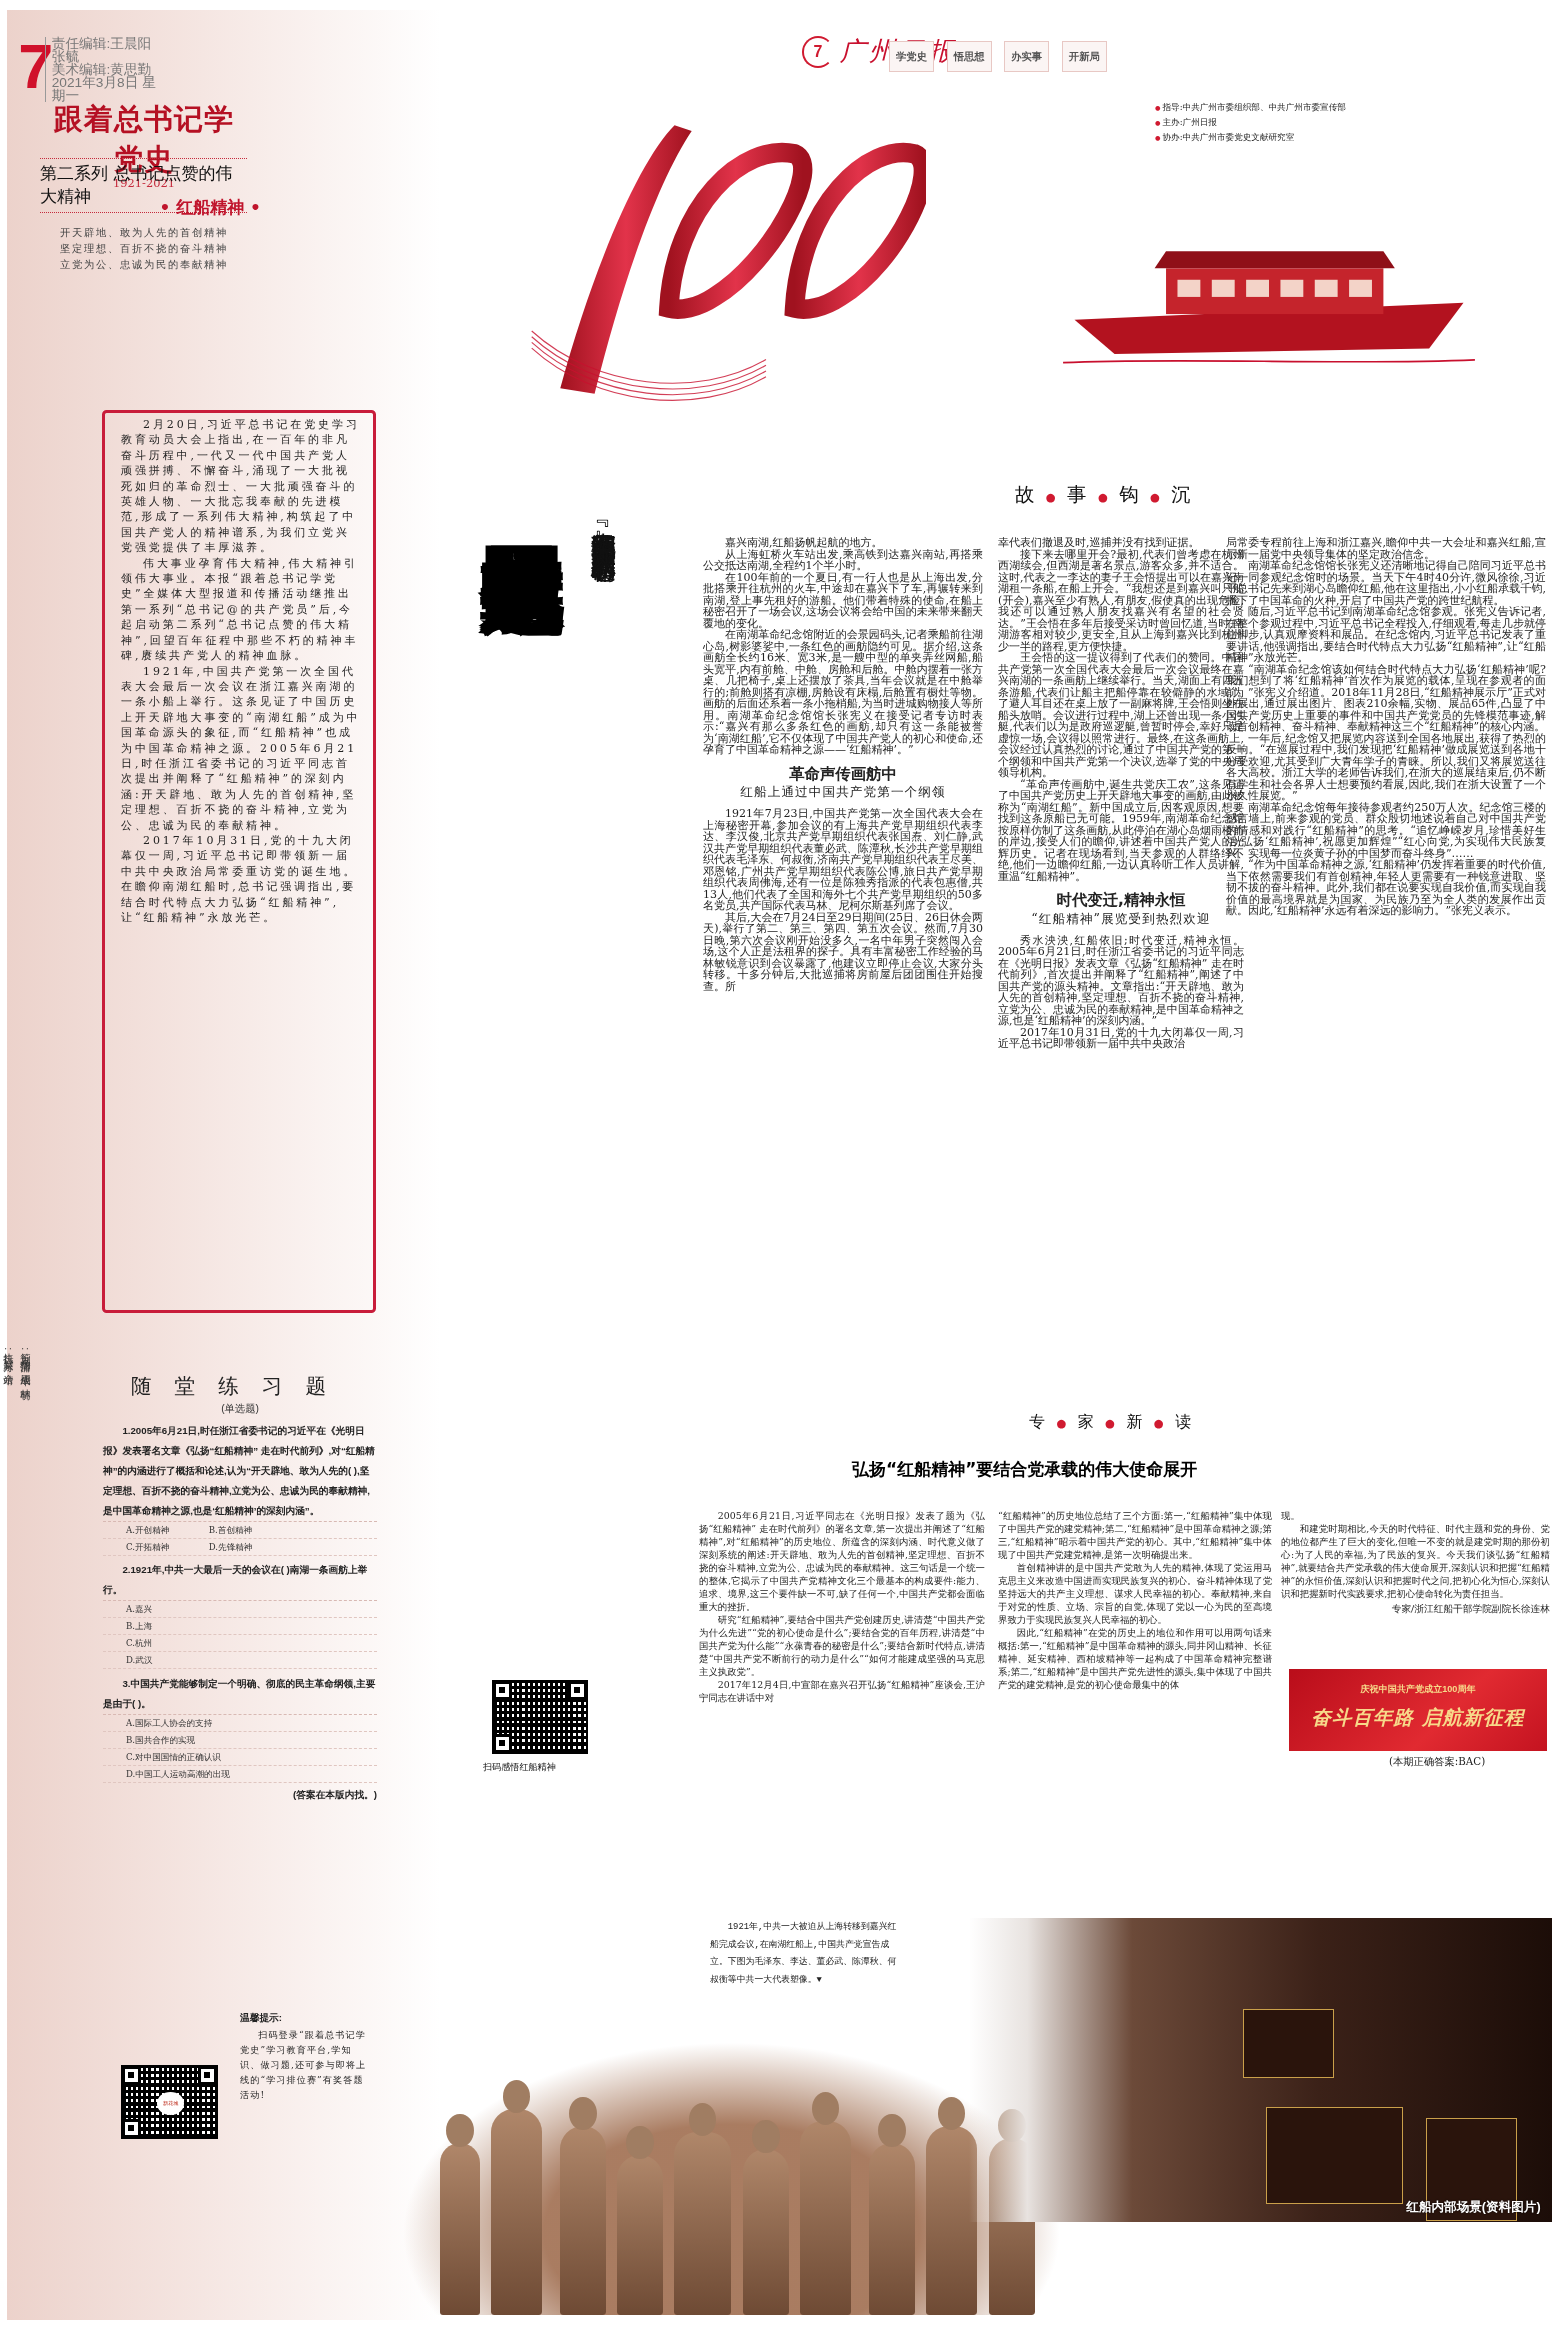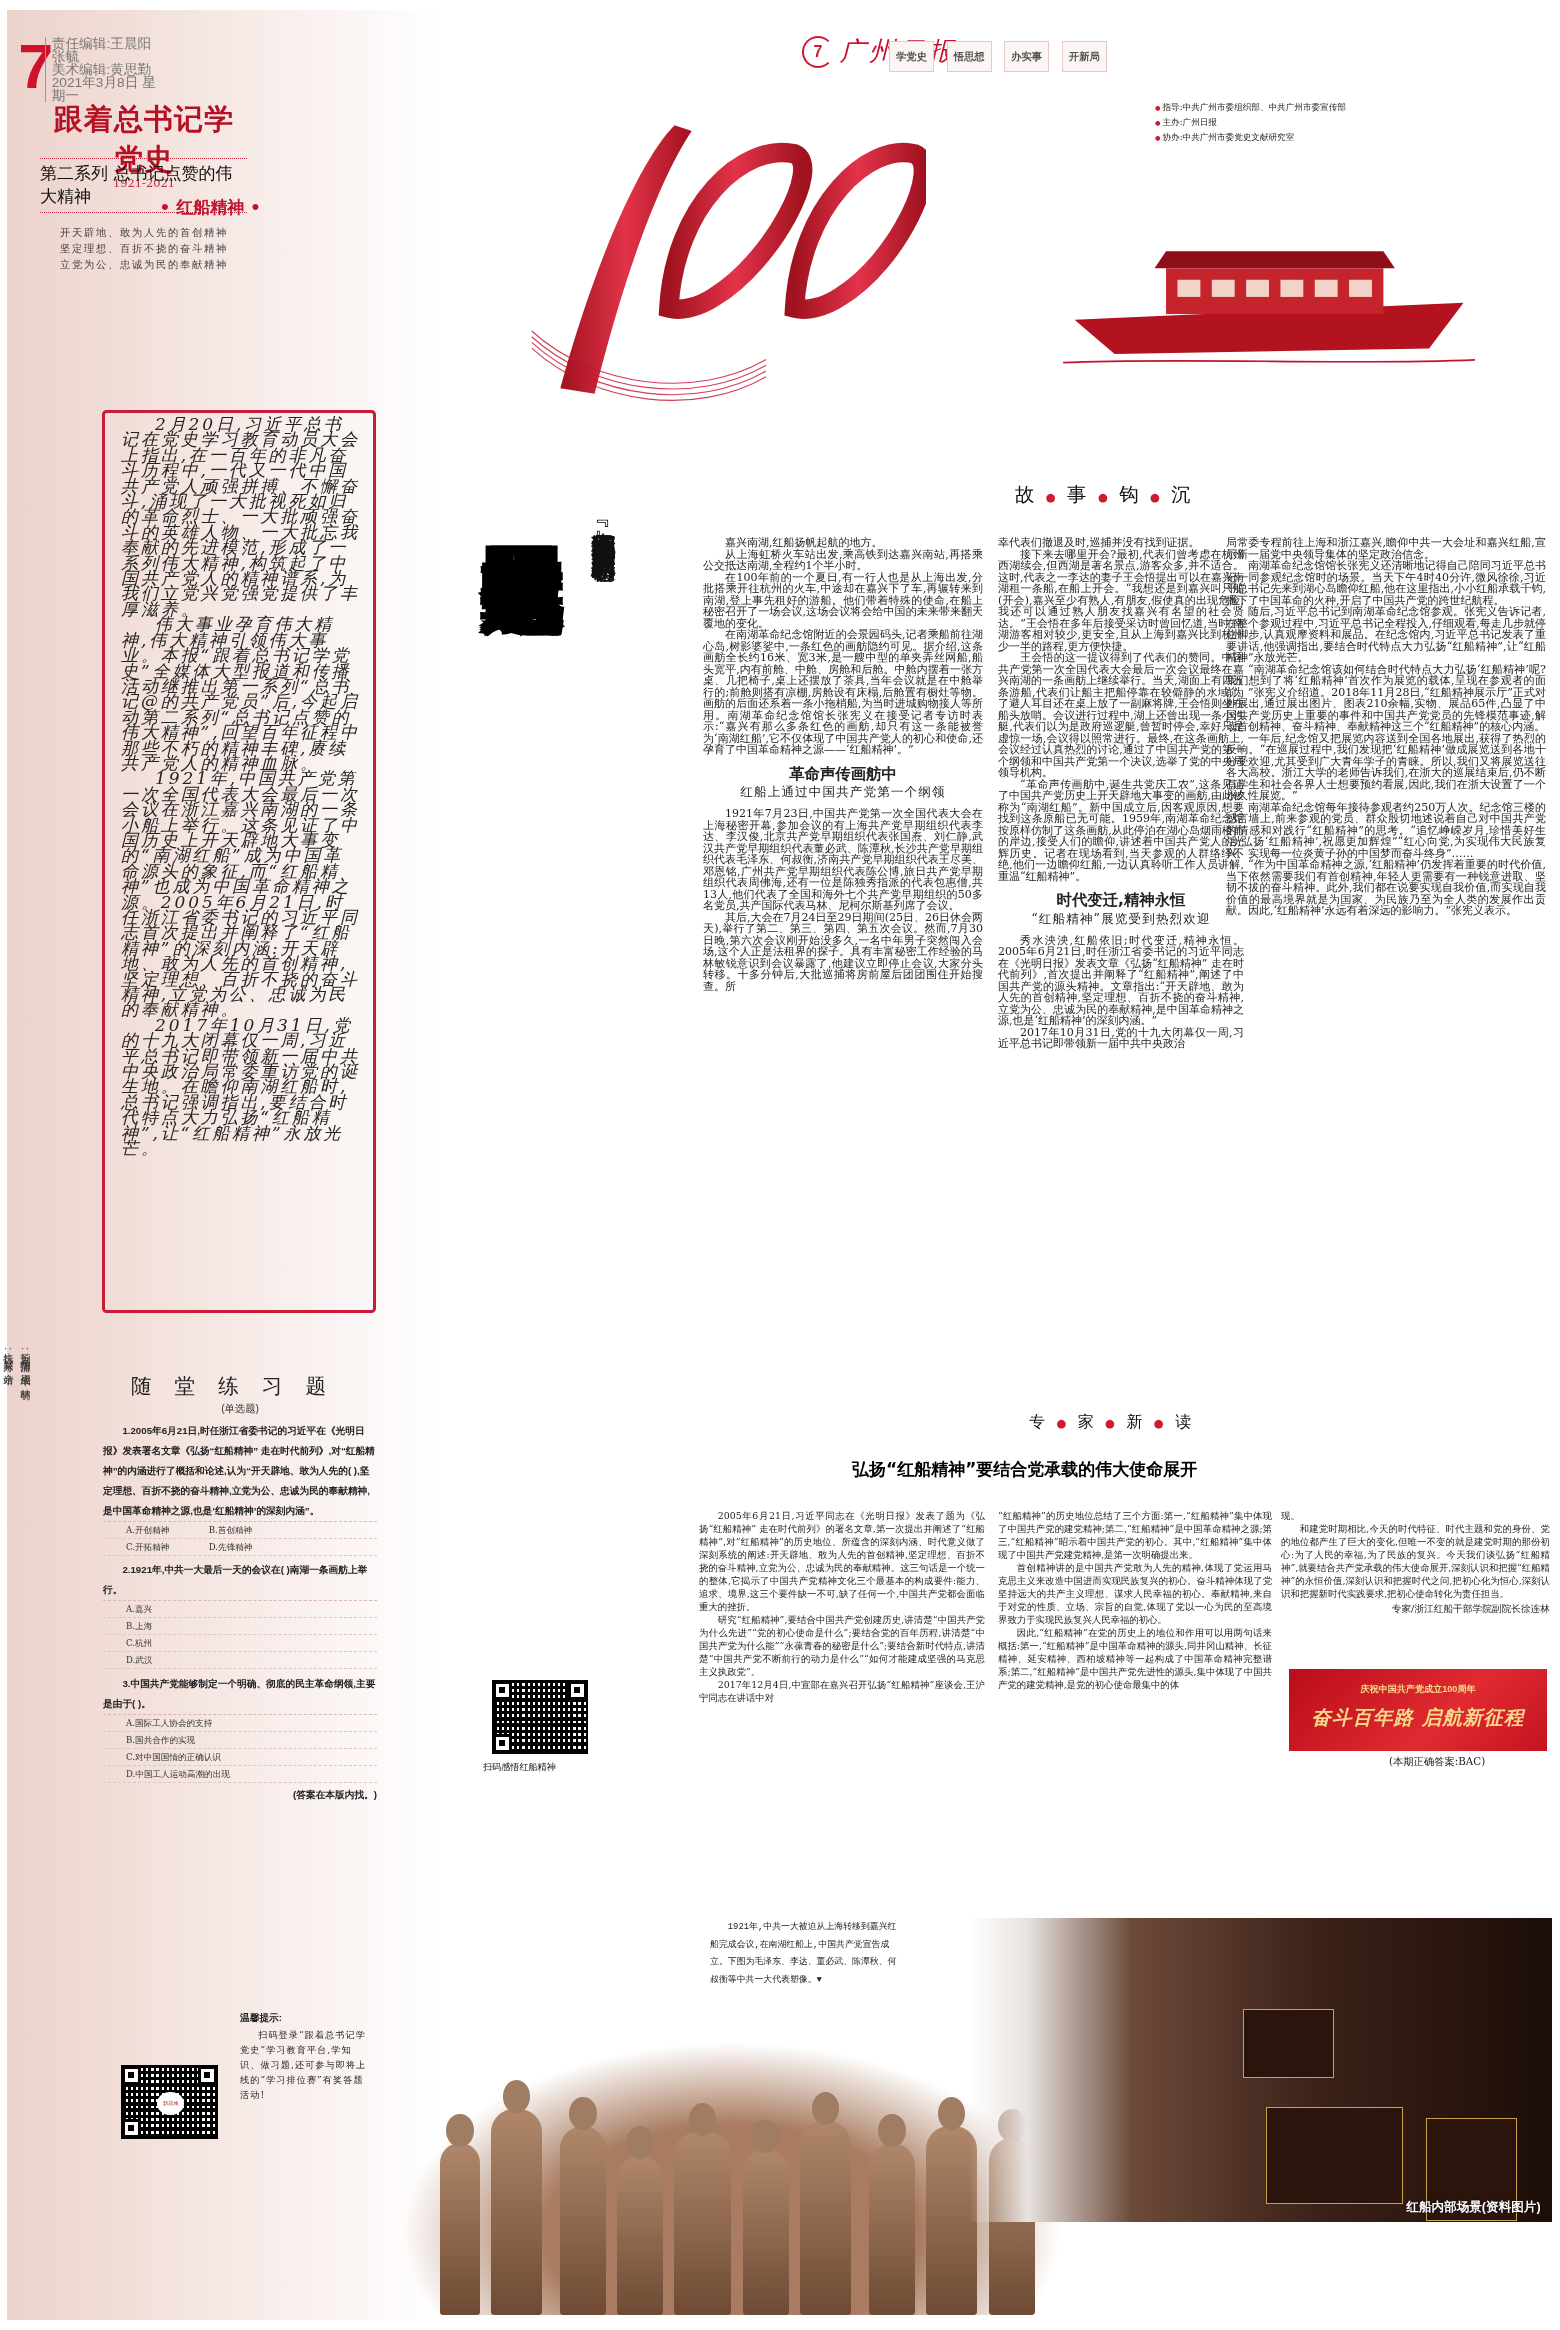--- a/index.html
+++ b/index.html
@@ -21,21 +21,21 @@
     border-top: 1.1px dotted #c52a3c; border-bottom: 1.1px dotted #c52a3c; padding: 3.4px 0;
     font-size: 17px; color: #111; }
   .spirit-name { position: absolute; left: 55px; top: 196px; width: 206px; text-align: right;
     font-weight: 700; font-size: 17px; color: #c0142c; }
   .spirit-lines { position: absolute; left: 41px; top: 224px; width: 206px; text-align: center;
     font-size: 10.3px; line-height: 16px; color: #444; letter-spacing: 1.7px; }
 
   .framed { position: absolute; left: 102px; top: 410px; width: 274px; height: 903px;
     border: 3.4px solid #c81c3a; border-radius: 4.6px; }
   .framed-text { position: absolute; left: 121px; top: 417px; width: 240px;
-    font-size: 17px; line-height: 15.4px; letter-spacing: 2.9px; color: #222; font-style: italic; }
+    font-size: 11px; line-height: 15.4px; letter-spacing: 2.9px; color: #222; }
   .framed-text p { text-indent: 2em; margin-bottom: 0; }
 
   .credits { position: absolute; left: 17px; top: 1345px; width: 17px; writing-mode: vertical-rl;
     font-family: "Liberation Sans", sans-serif; font-size: 10.3px; color: #333; line-height: 17px; letter-spacing: 1.1px; }
   .credits span { display: block; margin-bottom: 23px; }
 
   .quiz { position: absolute; left: 103px; top: 1372px; width: 274px; font-family: "Liberation Sans", sans-serif; }
   .quiz-title { text-align: center; font-family: "DejaVu Serif", serif; font-size: 20.6px; letter-spacing: 23px; color: #222; }
   .quiz-sub { text-align: center; font-size: 10.3px; margin-top: 2.3px; color: #333; }
   .quiz-q { font-size: 9.7px; font-weight: 700; line-height: 20px; color: #222; border-bottom: 0.6px dashed #d8b9b3; text-indent: 2em; margin-top: 4.6px; }

